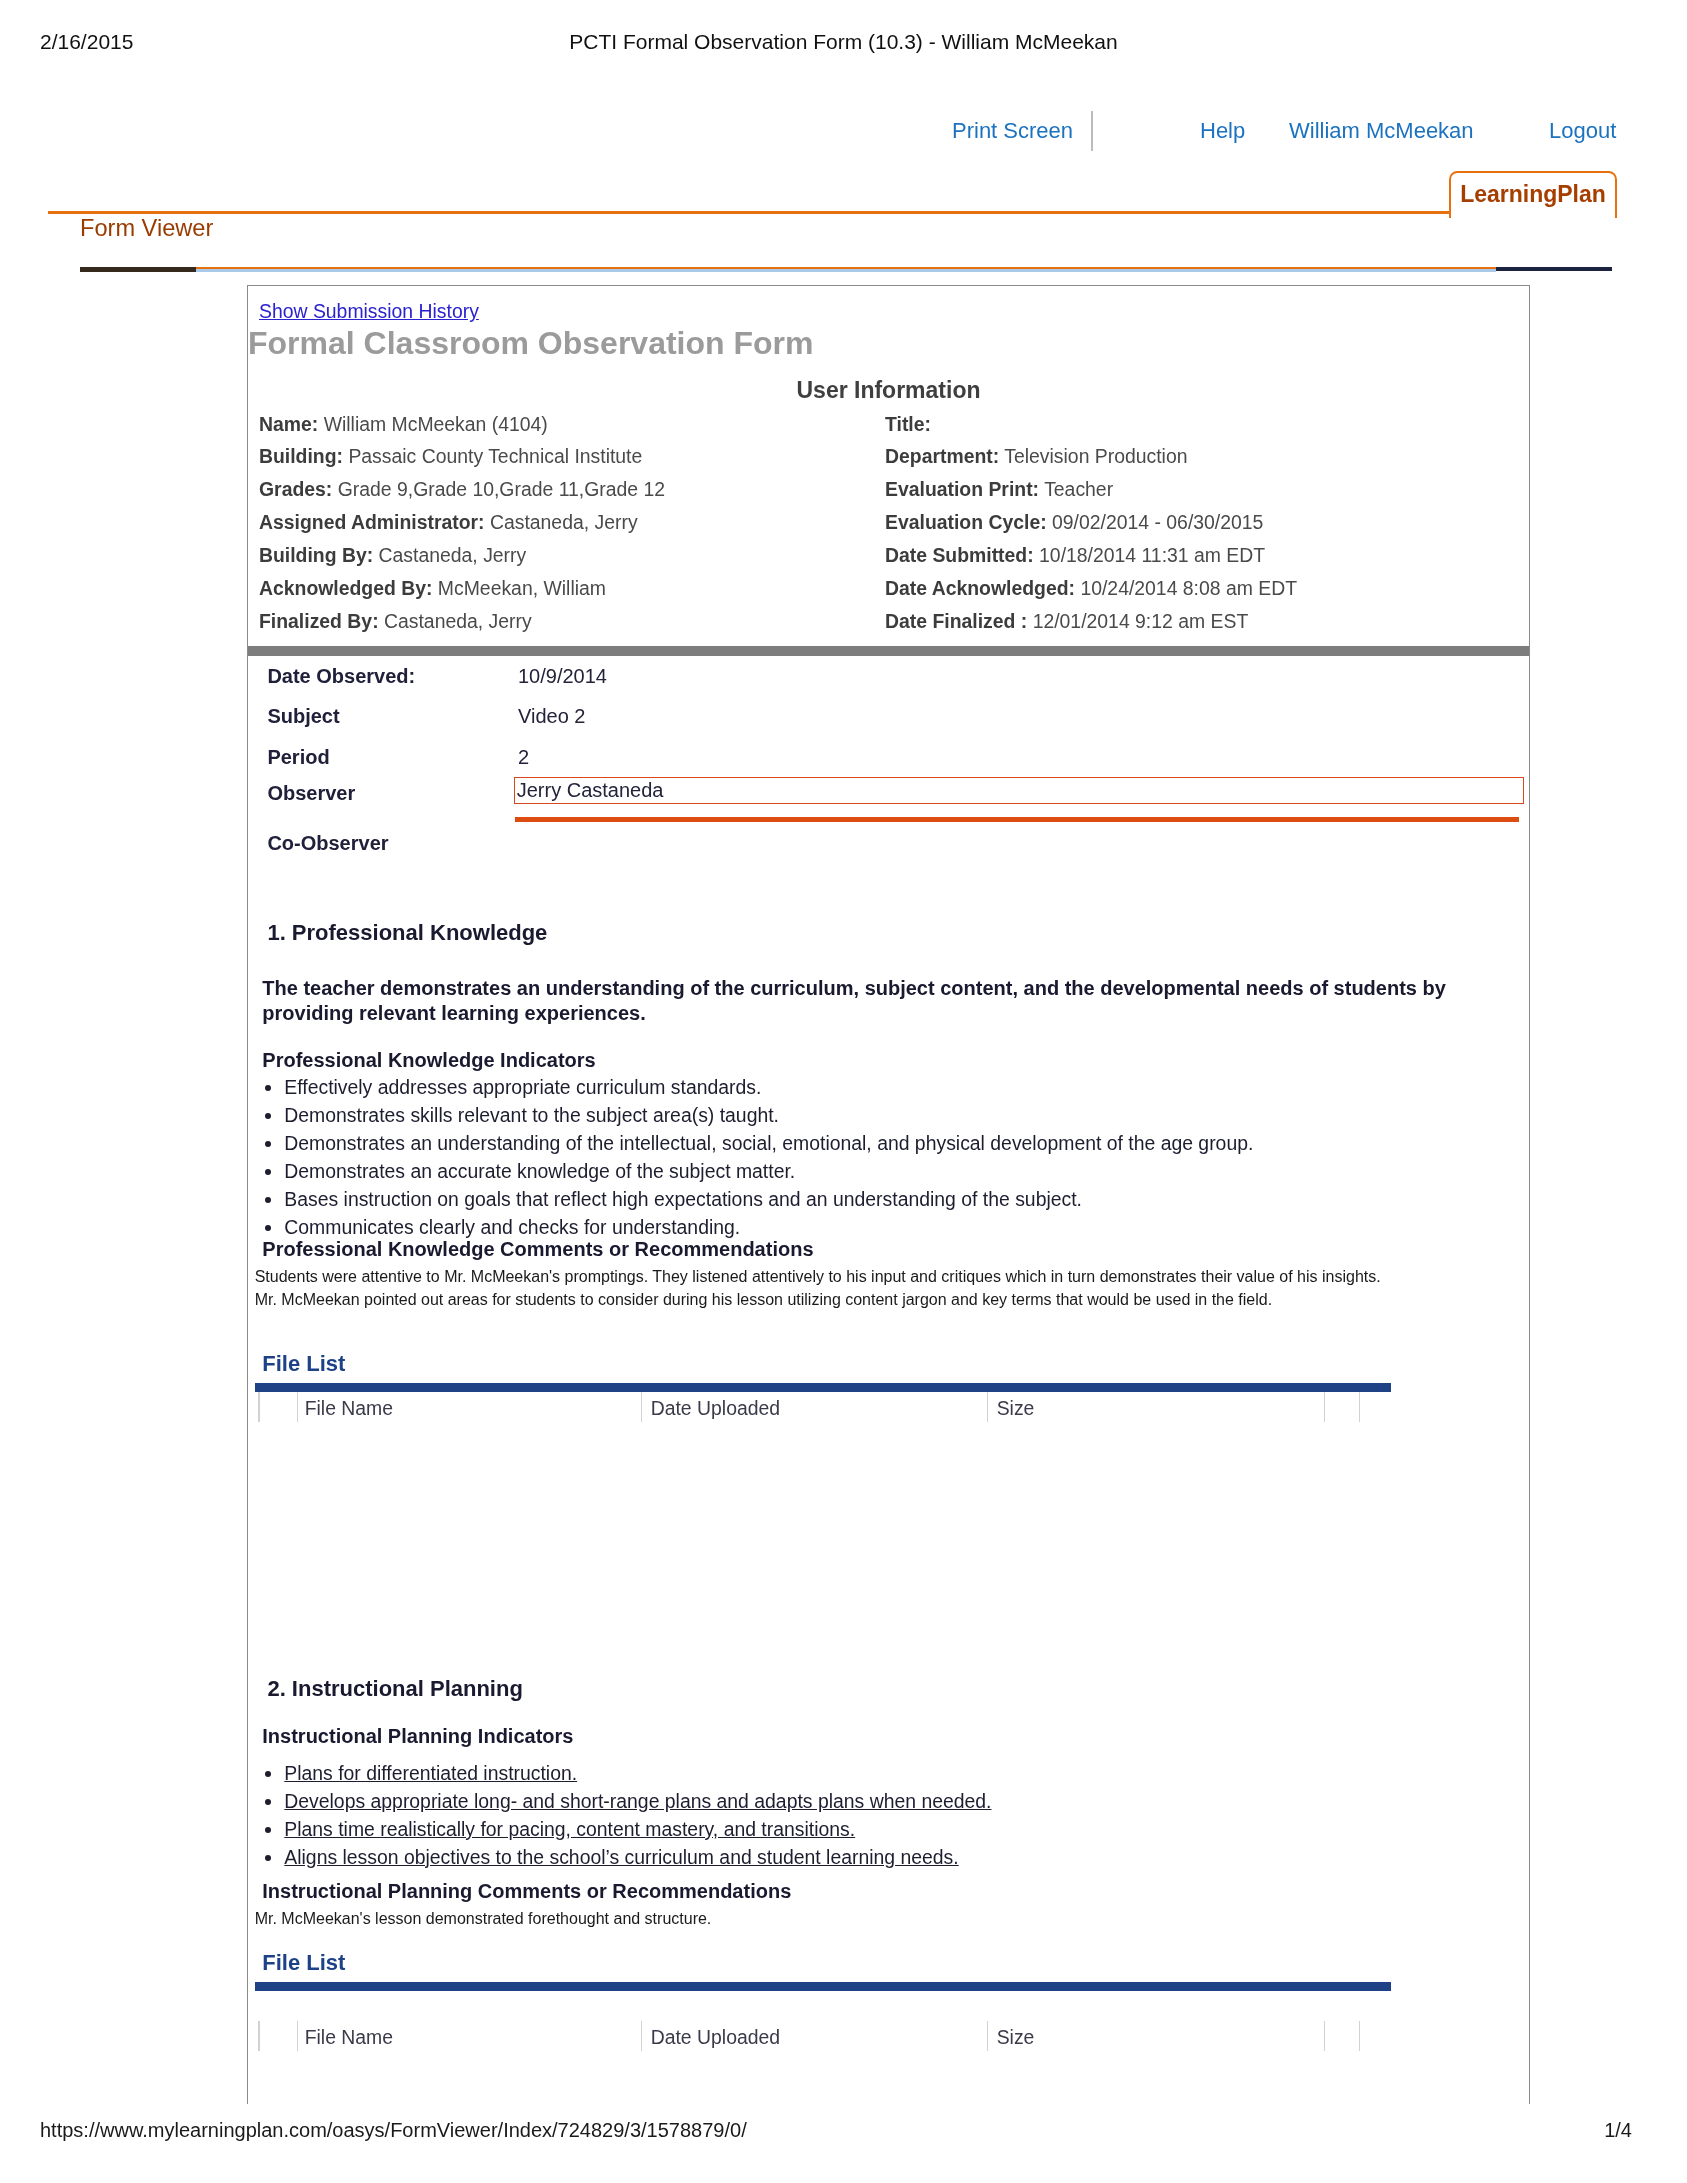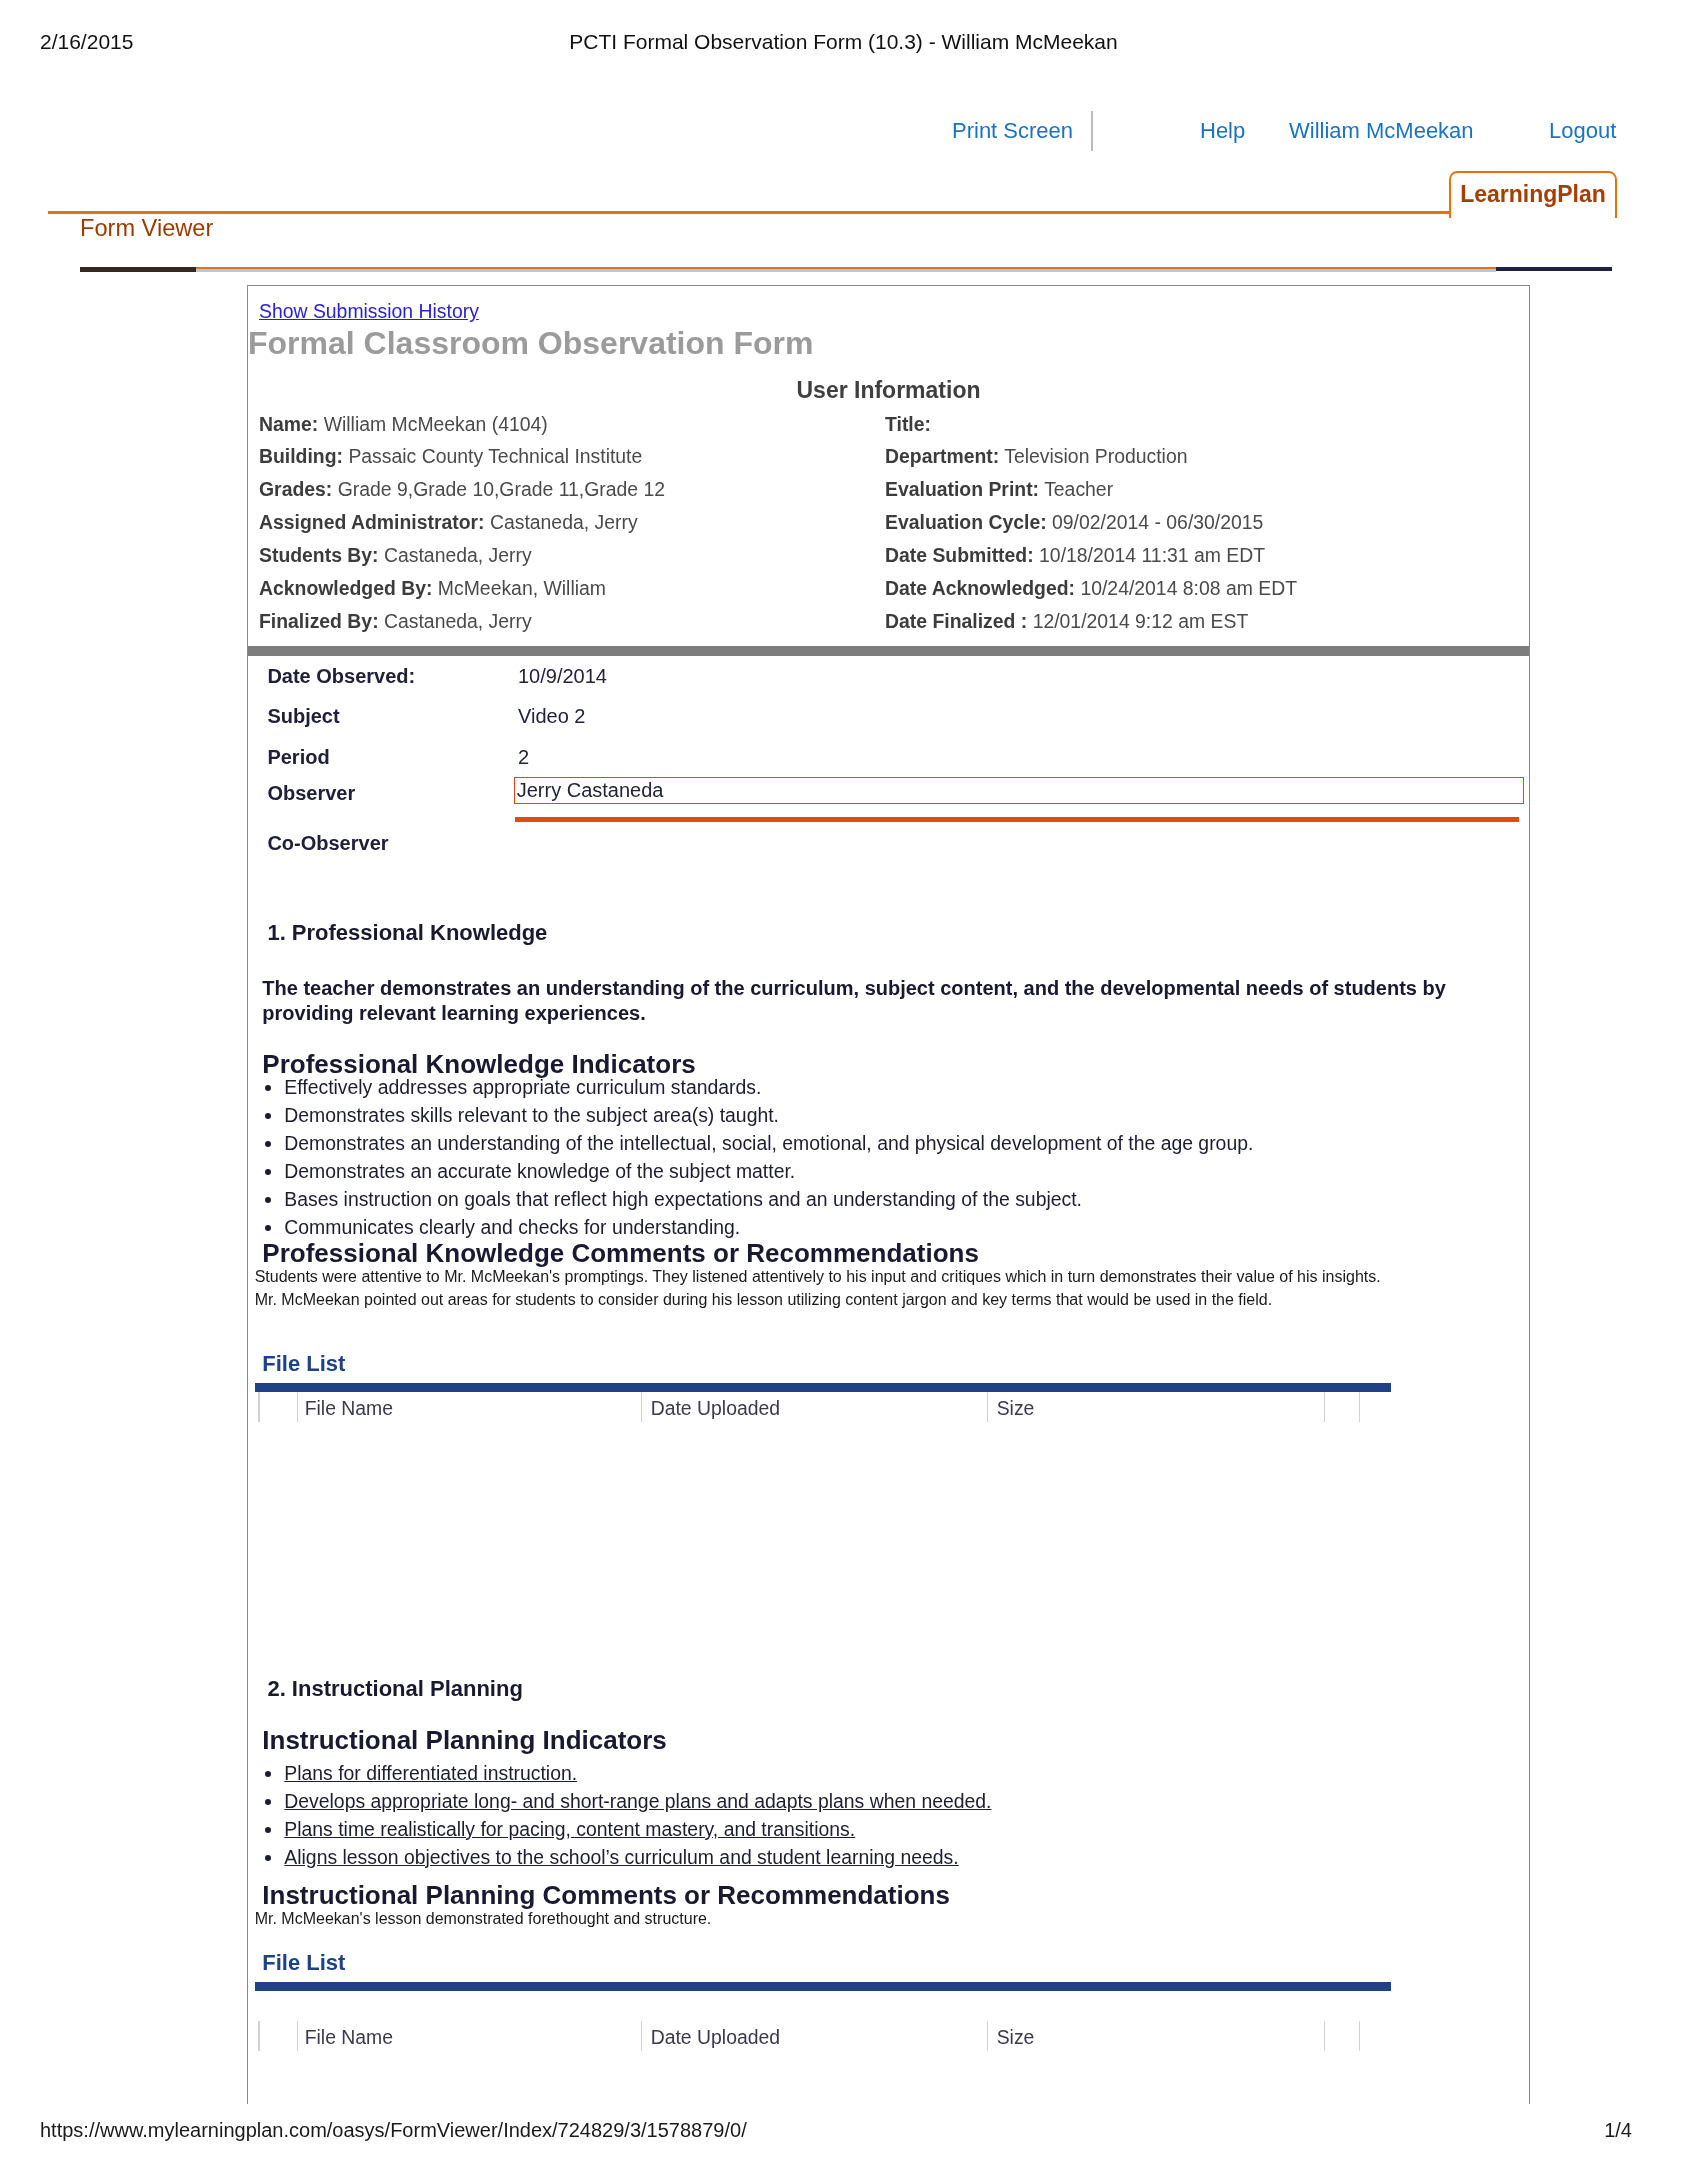--- a/index.html
+++ b/index.html
@@ -28,21 +28,21 @@
   .u-row b{color:#3c3c3c;}
   .gray-bar{left:0;top:360px;width:1281px;height:10px;background:#7d7d7d;}
   
   .obs-label{font-size:20px;font-weight:bold;color:#20203a;white-space:nowrap;}
   .obs-value{font-size:20px;color:#23233a;white-space:nowrap;}
   .obs-input{left:266px;top:491px;width:1006px;height:25px;border:1.7px solid #d9481c;font-size:20px;color:#23233a;line-height:25px;padding-left:1.7px;background:#fff;}
   .obs-underbar{left:267px;top:531px;width:1004px;height:5px;background:#dd4d12;}
   
   .sec-heading{font-size:22px;font-weight:bold;color:#191930;white-space:nowrap;}
   .sec-desc{font-size:20px;font-weight:bold;color:#191930;line-height:25px;}
-  .sub-heading{font-size:26px;font-weight:bold;color:#191930;white-space:nowrap;}
+  .sub-heading{font-size:20px;font-weight:bold;color:#191930;white-space:nowrap;}
   .bullets{margin:0;padding-left:22px;font-size:19.4px;color:#1d1d30;}
   .bullets li{margin-bottom:5px;}
   .comments{font-size:16px;color:#1a1a1a;line-height:23px;}
   .filelist-heading{font-size:22px;font-weight:bold;color:#1e4287;white-space:nowrap;}
   .blue-bar{width:1136px;height:9.3px;background:#1f4287;}
   .fl-row{width:1143px;height:30px;position:relative;}
   .fl-v{position:absolute;top:0;width:1.7px;height:30px;background:#d2d2d2;}
   .fl-h{position:absolute;top:5px;font-size:19.4px;color:#3a3a4a;white-space:nowrap;}
   
   .footer-url{left:40px;top:2119px;font-size:20px;color:#1a1a1a;}
@@ -71,21 +71,21 @@
 <div class="abs main-box">
 
   <div class="abs history-link">Show Submission History</div>
   <div class="abs form-title">Formal Classroom Observation Form</div>
   <div class="abs user-info-title">User Information</div>
 
   <div class="abs u-row" style="left:11px;top:127px;"><b>Name:</b> <span>William McMeekan (4104)</span></div>
   <div class="abs u-row" style="left:11px;top:159px;"><b>Building:</b> <span>Passaic County Technical Institute</span></div>
   <div class="abs u-row" style="left:11px;top:192px;"><b>Grades:</b> <span>Grade 9,Grade 10,Grade 11,Grade 12</span></div>
   <div class="abs u-row" style="left:11px;top:225px;"><b>Assigned Administrator:</b> <span>Castaneda, Jerry</span></div>
-  <div class="abs u-row" style="left:11px;top:258px;"><b>Students By:</b> <span>Castaneda, Jerry</span></div>
+  <div class="abs u-row" style="left:11px;top:258px;"><b>Building By:</b> <span>Castaneda, Jerry</span></div>
   <div class="abs u-row" style="left:11px;top:291px;"><b>Acknowledged By:</b> <span>McMeekan, William</span></div>
   <div class="abs u-row" style="left:11px;top:324px;"><b>Finalized By:</b> <span>Castaneda, Jerry</span></div>
 
   <div class="abs u-row" style="left:637px;top:127px;"><b>Title:</b> <span></span></div>
   <div class="abs u-row" style="left:637px;top:159px;"><b>Department:</b> <span>Television Production</span></div>
   <div class="abs u-row" style="left:637px;top:192px;"><b>Evaluation Print:</b> <span>Teacher</span></div>
   <div class="abs u-row" style="left:637px;top:225px;"><b>Evaluation Cycle:</b> <span>09/02/2014 - 06/30/2015</span></div>
   <div class="abs u-row" style="left:637px;top:258px;"><b>Date Submitted:</b> <span>10/18/2014 11:31 am EDT</span></div>
   <div class="abs u-row" style="left:637px;top:291px;"><b>Date Acknowledged:</b> <span>10/24/2014 8:08 am EDT</span></div>
   <div class="abs u-row" style="left:637px;top:324px;"><b>Date Finalized :</b> <span>12/01/2014 9:12 am EST</span></div>

